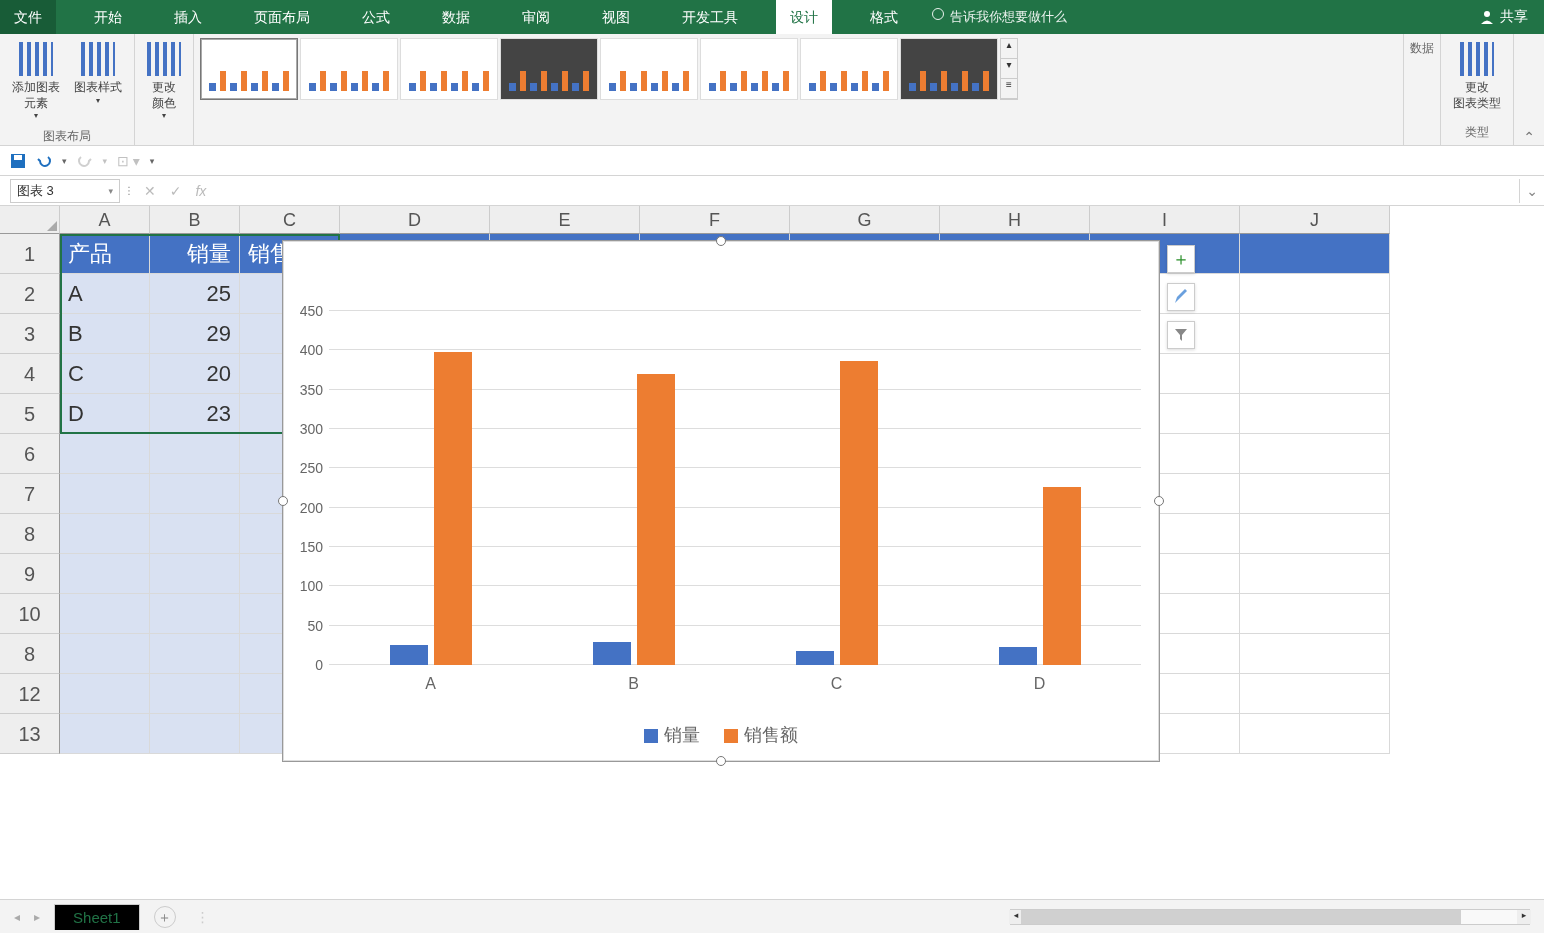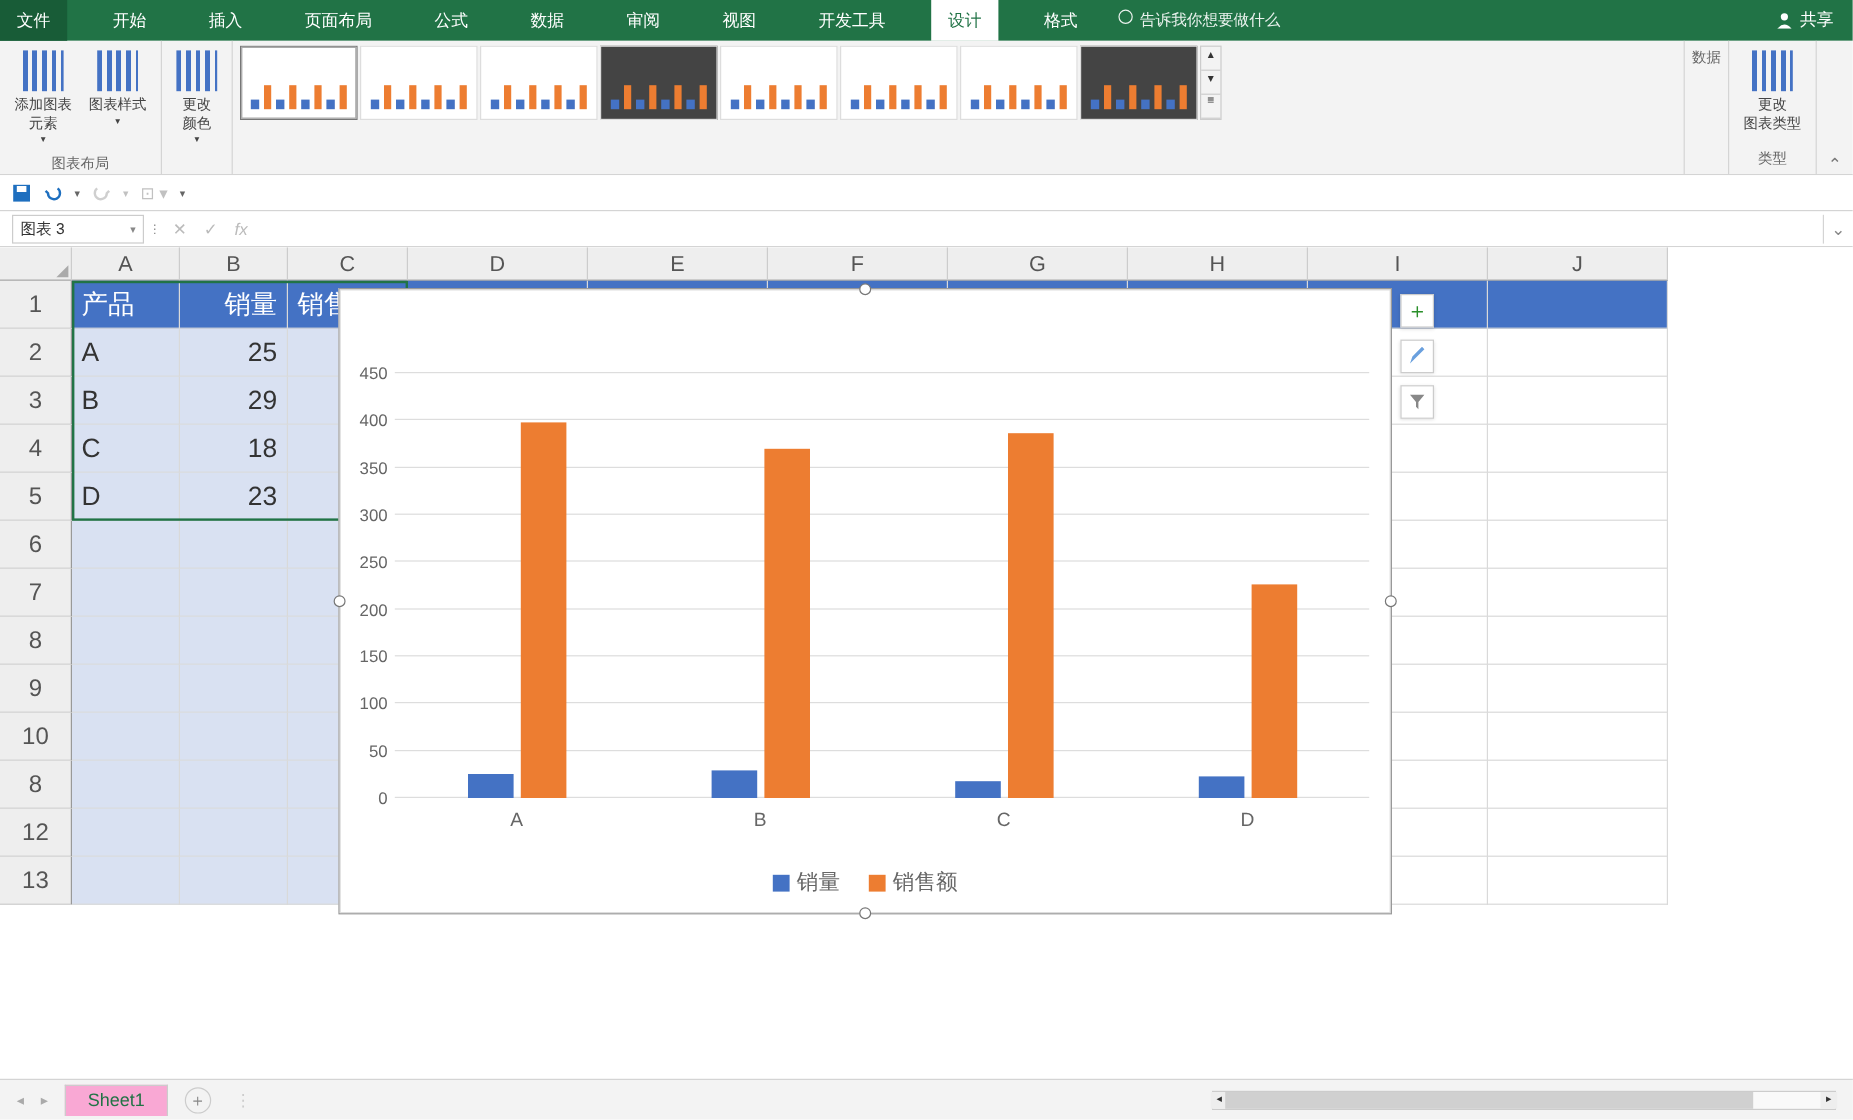--- a/index.html
+++ b/index.html
@@ -78,21 +78,21 @@
 .legend { position:absolute; left:0; right:0; bottom:14px; display:flex; justify-content:center; gap:24px; font-size:18px; color:#666;}
 .legend .sw { width:14px; height:14px; display:inline-block; margin-right:6px; vertical-align:middle;}
 .sw.s1{background:#4472c4;} .sw.s2{background:#ed7d31;}
 .side-btn { position:absolute; width:28px; height:28px; border:1px solid #ccc; background:#fff; right:-36px; display:flex; align-items:center; justify-content:center; box-shadow:0 1px 3px rgba(0,0,0,.15);}
 .side-btn:nth-of-type(1){top:0;} 
 
 
 .status { position:absolute; bottom:0; left:0; right:0; height:34px; background:#f3f3f3; border-top:1px solid #d4d4d4; display:flex; align-items:center;}
 .sheet-nav { display:flex; gap:6px; padding:0 10px;}
 .sheet-nav span{ color:#aaa; font-size:12px; padding:2px 4px;}
-.sheet-tab { background:#f9a8d4; border:1px solid #ccc; border-bottom:none; padding:4px 18px; font-size:15px; color:#217346; }
+.sheet-tab { background:#000000; border:1px solid #ccc; border-bottom:none; padding:4px 18px; font-size:15px; color:#217346; }
 .addsheet { width:22px; height:22px; border:1px solid #ccc; border-radius:50%; margin-left:14px; text-align:center; line-height:20px; color:#888;}
 .hscroll { margin-left:auto; margin-right:14px; width:520px; height:16px; border:1px solid #ccc; background:#f9f9f9; position:relative;}
 .hscroll .thumb { position:absolute; left:10px; width:440px; top:0; bottom:0; background:#d0d0d0;}
 .hscroll .btn { position:absolute; top:0; bottom:0; width:14px; background:#eee; font-size:9px; text-align:center;}
 .hscroll .btn.l{left:-2px;} .hscroll .btn.r{right:-2px;}
 
 
 .glyph-swap{background:none;width:30px;height:30px;border:1px solid #999;}
 .glyph-seldata{background:repeating-linear-gradient(0deg,#888 0 2px,transparent 2px 5px);}
 .glyph-change{background:linear-gradient(90deg,#4472c4 33%,#ed7d31 33% 66%,#70ad47 66%);}
@@ -365,21 +365,21 @@
         <div class="cell cE" style="width: 150px;"></div>
         <div class="cell cF" style="width: 150px;"></div>
         <div class="cell cG" style="width: 150px;"></div>
         <div class="cell cH" style="width: 150px;"></div>
         <div class="cell cI" style="width: 150px;"></div>
         <div class="cell cJ" style="width: 150px;"></div>
       </div>
       <div class="row">
         <div class="rh">4</div>
         <div class="cell cA" style="width: 90px;">C</div>
-        <div class="cell cB" style="width: 90px;">18</div>
+        <div class="cell cB" style="width: 90px;">20</div>
         <div class="cell cC" style="width: 100px;"></div>
         <div class="cell cD" style="width: 150px;"></div>
         <div class="cell cE" style="width: 150px;"></div>
         <div class="cell cF" style="width: 150px;"></div>
         <div class="cell cG" style="width: 150px;"></div>
         <div class="cell cH" style="width: 150px;"></div>
         <div class="cell cI" style="width: 150px;"></div>
         <div class="cell cJ" style="width: 150px;"></div>
       </div>
       <div class="row">

